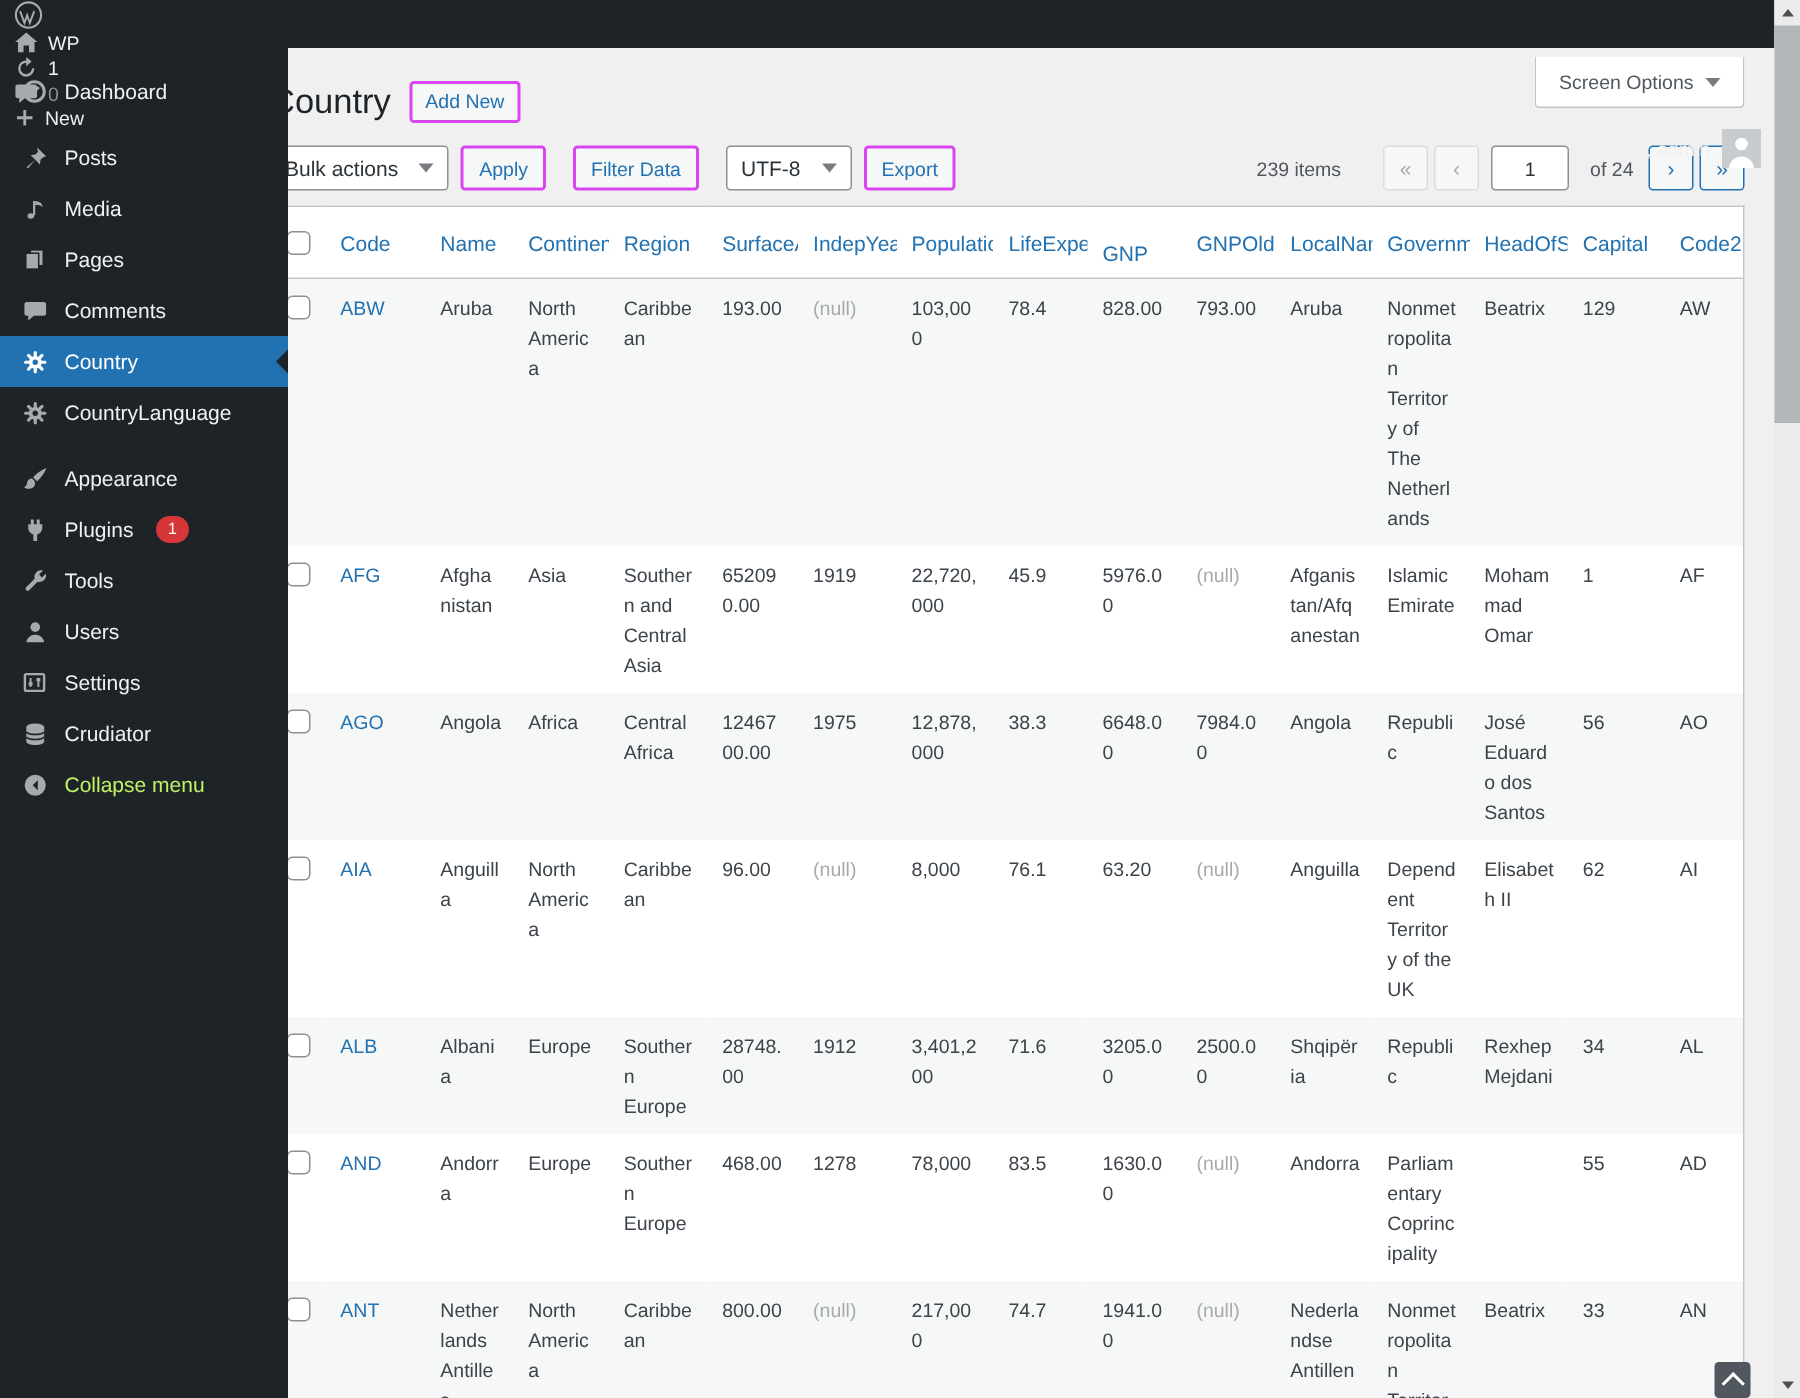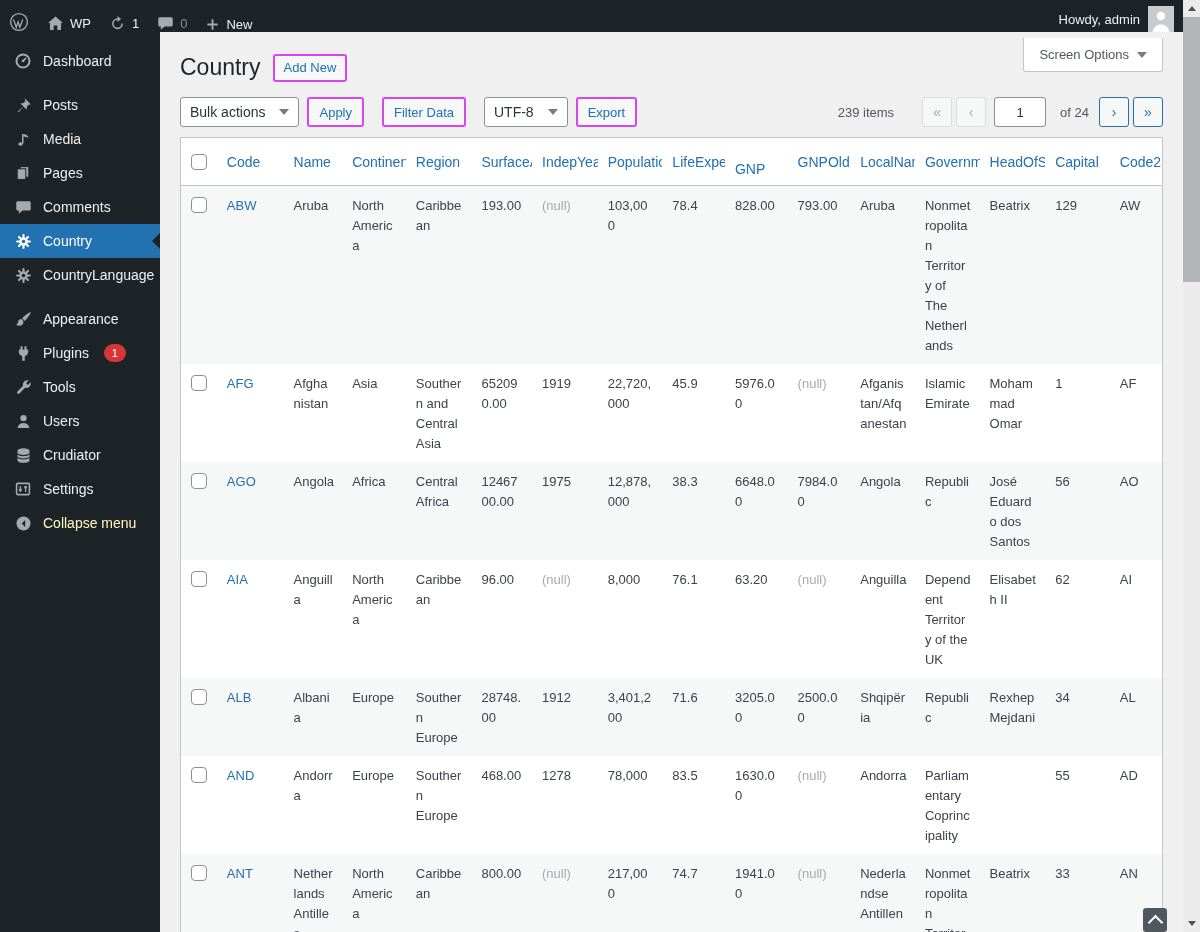--- a/index.html
+++ b/index.html
@@ -5,44 +5,44 @@
   html,body{margin:0;padding:0}
   body{
     width:1200px;height:932px;overflow:hidden;position:relative;
     background:#f0f0f1;
     font-family:"Liberation Sans","DejaVu Sans",sans-serif;
     -webkit-font-smoothing:antialiased;
   }
   
   #adminbar{
     position:absolute;top:0;left:0;right:17px;height:32px;background:#1d2327;
-    display:flex;align-items:flex-end;color:#f0f0f1;font-size:13px;z-index:60;
+    display:flex;align-items:flex-start;color:#f0f0f1;font-size:13px;z-index:60;flex-direction:column;
   }
   .ab-item{display:flex;align-items:center;gap:6px;padding:0 9px;cursor:pointer}
   .ab-item .icon{display:flex;align-items:center;color:#a7aaad}
   .ab-right{margin-left:auto;display:flex;align-items:center}
   .dim{color:#8c8f94}
   .avatar{display:flex;margin-left:2px}
   
   #sidebar{
-    position:absolute;top:32px;left:0;bottom:0;width:160px;background:#1d2327;
+    position:absolute;top:32px;left:0;bottom:0;width:192px;background:#1d2327;
     padding-top:12px;box-sizing:border-box;z-index:50;
   }
   .menu-item{
     position:relative;display:flex;align-items:center;gap:10px;height:34px;
     padding-left:13px;color:#f0f0f1;font-size:14px;cursor:pointer;--bg:#1d2327;
   }
   .menu-item .icon{width:20px;height:20px;display:flex;align-items:center;justify-content:center;color:#a7aaad;flex:0 0 20px}
   .menu-item.active{background:#2271b1;color:#fff;--bg:#2271b1}
   .menu-item.active .icon{color:#fff}
   .menu-item.active::after{
     content:"";position:absolute;right:0;top:50%;margin-top:-8px;
     border:8px solid transparent;border-right-color:#1d2327;
   }
-  .menu-item.muted{color:#fef9c3}
+  .menu-item.muted{color:#bef264}
   .menu-sep{height:10px}
   .badge{
     margin-left:5px;min-width:18px;height:18px;border-radius:9px;background:#d63638;color:#fff;
     display:inline-flex;align-items:center;justify-content:center;font-size:11px;padding:0 2px;
   }
   
   #content{position:absolute;left:160px;top:32px;right:17px;bottom:0;overflow:hidden;padding:0 20px;box-sizing:border-box}
   .screen-options{
     position:absolute;top:6px;right:20px;background:#fff;border:1px solid #c3c4c7;border-top:none;
     border-radius:0 0 3px 3px;padding:9px 15px;font-size:13px;color:#50575e;
@@ -278,38 +278,38 @@
         <span class="icon">
           <svg width="17" height="17" viewBox="0 0 16 16" fill="currentColor">
             <circle cx="8" cy="4.8" r="3"></circle>
             <path d="M2.4 14.2c.5-3.1 2.9-4.7 5.6-4.7s5.1 1.6 5.6 4.7z"></path>
           </svg>
         </span>
         <span class="menu-label">Users</span>
       </div>
       <div class="menu-item">
         <span class="icon">
-          <svg width="17" height="17" viewBox="0 0 16 16" fill="currentColor">
-            <ellipse cx="8" cy="3.4" rx="5.6" ry="2.2"></ellipse>
-            <path d="M2.4 3.4v9.2c0 1.2 2.5 2.2 5.6 2.2s5.6-1 5.6-2.2V3.4z"></path>
-            <path d="M2.4 6.6c1.2 1 3.2 1.5 5.6 1.5s4.4-.5 5.6-1.5M2.4 9.8c1.2 1 3.2 1.5 5.6 1.5s4.4-.5 5.6-1.5" fill="none" stroke="var(--bg,#1d2327)" stroke-width="1"></path>
-          </svg>
-        </span>
-        <span class="menu-label">Crudiator</span>
-      </div>
-      <div class="menu-item">
-        <span class="icon">
           <svg width="16" height="16" viewBox="0 0 16 16">
             <rect x="1.6" y="2.4" width="12.8" height="11.2" rx="1" fill="none" stroke="currentColor" stroke-width="1.6"></rect>
             <path d="M5.4 5v6M10.6 5v6" stroke="currentColor" stroke-width="1.3"></path>
             <rect x="4.1" y="7.8" width="2.6" height="2.2" fill="currentColor"></rect>
             <rect x="9.3" y="5" width="2.6" height="2.2" fill="currentColor"></rect>
           </svg>
         </span>
         <span class="menu-label">Settings</span>
+      </div>
+      <div class="menu-item">
+        <span class="icon">
+          <svg width="17" height="17" viewBox="0 0 16 16" fill="currentColor">
+            <ellipse cx="8" cy="3.4" rx="5.6" ry="2.2"></ellipse>
+            <path d="M2.4 3.4v9.2c0 1.2 2.5 2.2 5.6 2.2s5.6-1 5.6-2.2V3.4z"></path>
+            <path d="M2.4 6.6c1.2 1 3.2 1.5 5.6 1.5s4.4-.5 5.6-1.5M2.4 9.8c1.2 1 3.2 1.5 5.6 1.5s4.4-.5 5.6-1.5" fill="none" stroke="var(--bg,#1d2327)" stroke-width="1"></path>
+          </svg>
+        </span>
+        <span class="menu-label">Crudiator</span>
       </div>
       <div class="menu-item muted">
         <span class="icon">
           <svg width="17" height="17" viewBox="0 0 16 16" fill="currentColor">
             <circle cx="8" cy="8" r="6.6"></circle>
             <path d="M9.6 4.8L6.4 8l3.2 3.2z" fill="var(--bg,#1d2327)"></path>
           </svg>
         </span>
         <span class="menu-label">Collapse menu</span>
       </div>

